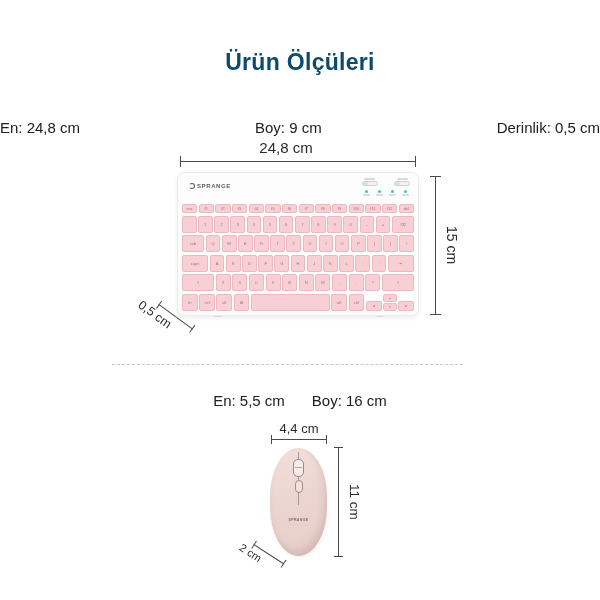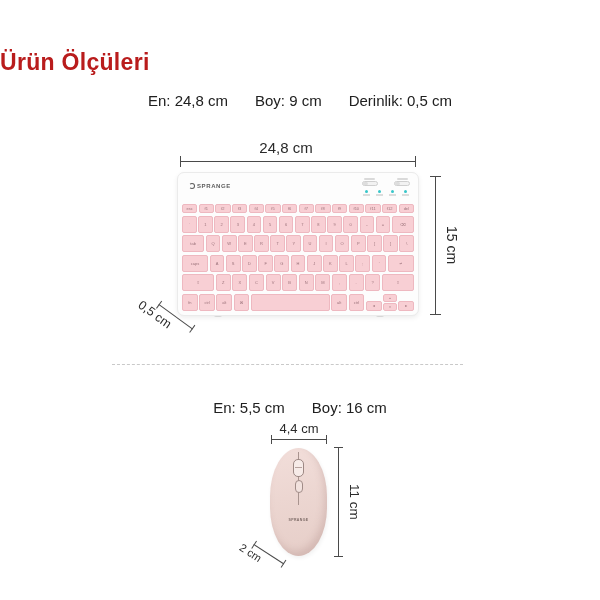--- a/index.html
+++ b/index.html
@@ -1,24 +1,24 @@
 <!DOCTYPE html>
 <html style="--dim: #4a4a4a; --key-fill: #f8cfd4; --key-border: #eeb8c0; --key-text: #9c737b; --mouse-fill: #ecd6d1; --led: #38c6ca;"><head>
 <meta charset="utf-8">
 <style>
   html,body{margin:0;padding:0;background:#fff;}
   .canvas{position:relative;width:600px;height:600px;background:#fff;overflow:hidden;
           font-family:"Liberation Sans",sans-serif;color:#222;}
 
   
-  .title{position:absolute;top:49px;left:0;right:0;
-         font-size:23px;font-weight:bold;color:#b91c1c;letter-spacing:.3px;}
+  .title{position:absolute;top:49px;left:0;right:0;text-align:center;
+         font-size:23px;font-weight:bold;color:#0c4a6e;letter-spacing:.3px;}
   .specs{position:absolute;left:0;right:0;display:flex;justify-content:center;
          gap:27px;font-size:15px;font-weight:500;color:#202020;}
-  .specs1{top:92px;} .specs2{top:392px;margin-top:7px;}
+  .specs1{top:119px;justify-content:space-between;} .specs2{top:392px;}
 
   
   .dim-h{position:absolute;height:1px;background:var(--dim);}
   .dim-h::before,.dim-h::after{content:"";position:absolute;width:1px;background:var(--dim);}
   .dim-h.t11::before,.dim-h.t11::after{height:11px;top:-5px;}
   .dim-h.t9::before,.dim-h.t9::after{height:9px;top:-4px;}
   .dim-h::before{left:0;} .dim-h::after{right:0;}
   .dim-v{position:absolute;width:1px;background:var(--dim);}
   .dim-v::before,.dim-v::after{content:"";position:absolute;height:1px;background:var(--dim);}
   .dim-v.t11::before,.dim-v.t11::after{width:11px;left:-5px;}

